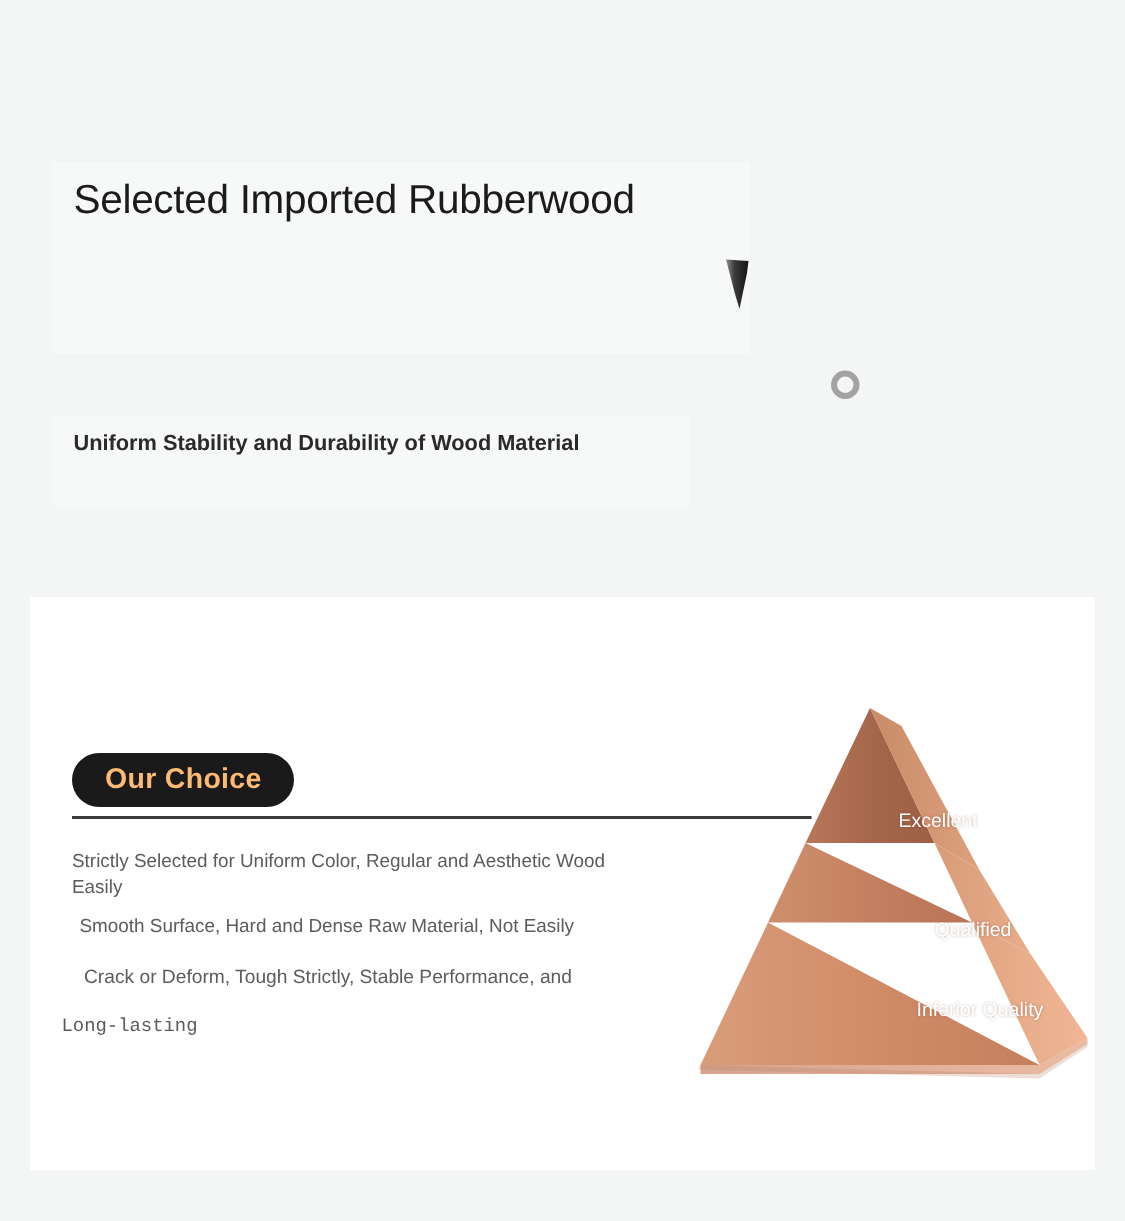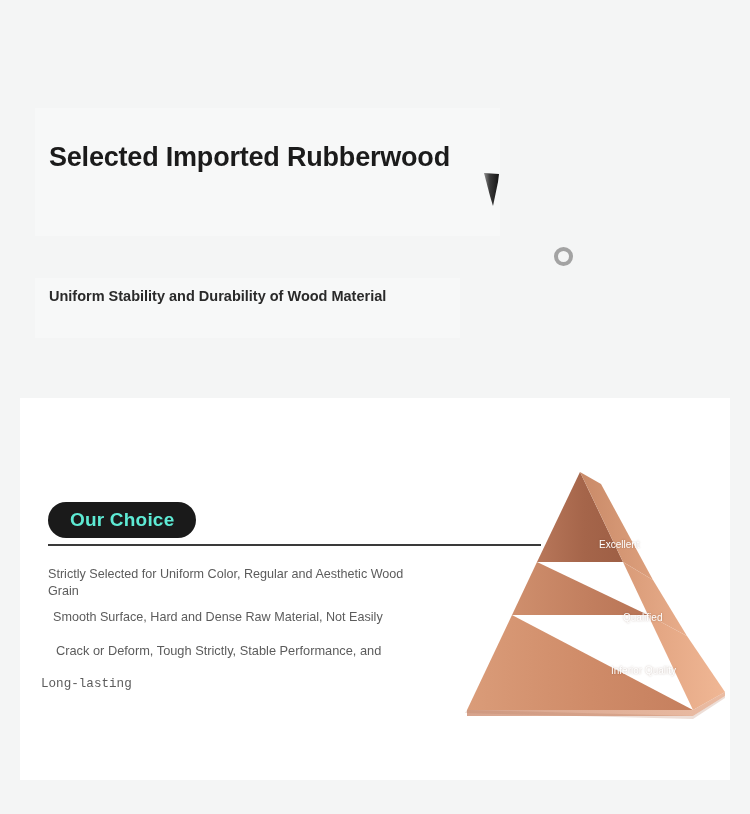--- a/index.html
+++ b/index.html
@@ -42,25 +42,24 @@
     height: 60px;
     background: #f7f8f8;
   }
 
   .headline {
     position: absolute;
     left: 49px;
     top: 115px;
     width: 420px;
     font-size: 27px;
-    font-weight: bold;
+    font-weight: normal;
     line-height: 36px;
     color: #1b1b1b;
     letter-spacing: -0.2px;
-    margin-top: 24px;
   }
 
   .subheadline {
     position: absolute;
     left: 49px;
     top: 211px;
     width: 540px;
     font-size: 27px;
     font-weight: bold;
     line-height: 38px;
@@ -112,21 +111,21 @@
 
   
   .badge {
     position: absolute;
     left: 28px;
     top: 104px;
     height: 36px;
     padding: 0 22px;
     border-radius: 18px;
     background: #1a1a1a;
-    color: #5eead4;
+    color: #fdba74;
     font-size: 19px;
     font-weight: bold;
     line-height: 36px;
     letter-spacing: 0.2px;
     white-space: nowrap;
     box-sizing: border-box;
     display: inline-block;
   }
 
   .divider {
@@ -169,21 +168,21 @@
     top: 62px;
     width: 310px;
     height: 280px;
   }
   .pyramid-svg {
     display: block;
   }
   .pyr-label {
     position: absolute;
     color: #ffffff;
-    font-size: 10px;
+    font-size: 13px;
     font-family: "Liberation Sans", sans-serif;
     white-space: nowrap;
     text-shadow: 0 0 2px rgba(90,50,30,0.35);
     padding-left: 44px;
   }
   .pl-0 { left: 130px; top: 79px; }
   .pl-1 { left: 130px; top: 152px; margin-left: 24px; }
   .pl-2 { left: 142px; top: 205px; }
 </style>
 </head>
@@ -215,21 +214,21 @@
   <span class="ring-mark"></span>
 </div>
 
 <div class="card">
 
   <span class="badge">Our Choice</span>
 
   <div class="divider"></div>
 
   <div class="feature-list">
-    <div class="feature-line wrap fl-0">Strictly Selected for Uniform Color, Regular and Aesthetic Wood Grain</div>
+    <div class="feature-line wrap fl-0">Strictly Selected for Uniform Color, Regular and Aesthetic Wood Easily</div>
     <div class="feature-line fl-1">Smooth Surface, Hard and Dense Raw Material, Not Easily</div>
     <div class="feature-line fl-2">Crack or Deform, Tough Strictly, Stable Performance, and</div>
     <div class="feature-line fl-3">Long-lasting</div>
   </div>
 
   <div class="pyramid-wrap">
     <svg class="pyramid-svg" width="310" height="280" viewBox="0 0 310 280" xmlns="http://www.w3.org/2000/svg">
       <defs>
         <linearGradient id="f1" x1="0" y1="0" x2="1" y2="0">
           <stop offset="0%" stop-color="#b8775a"></stop>

